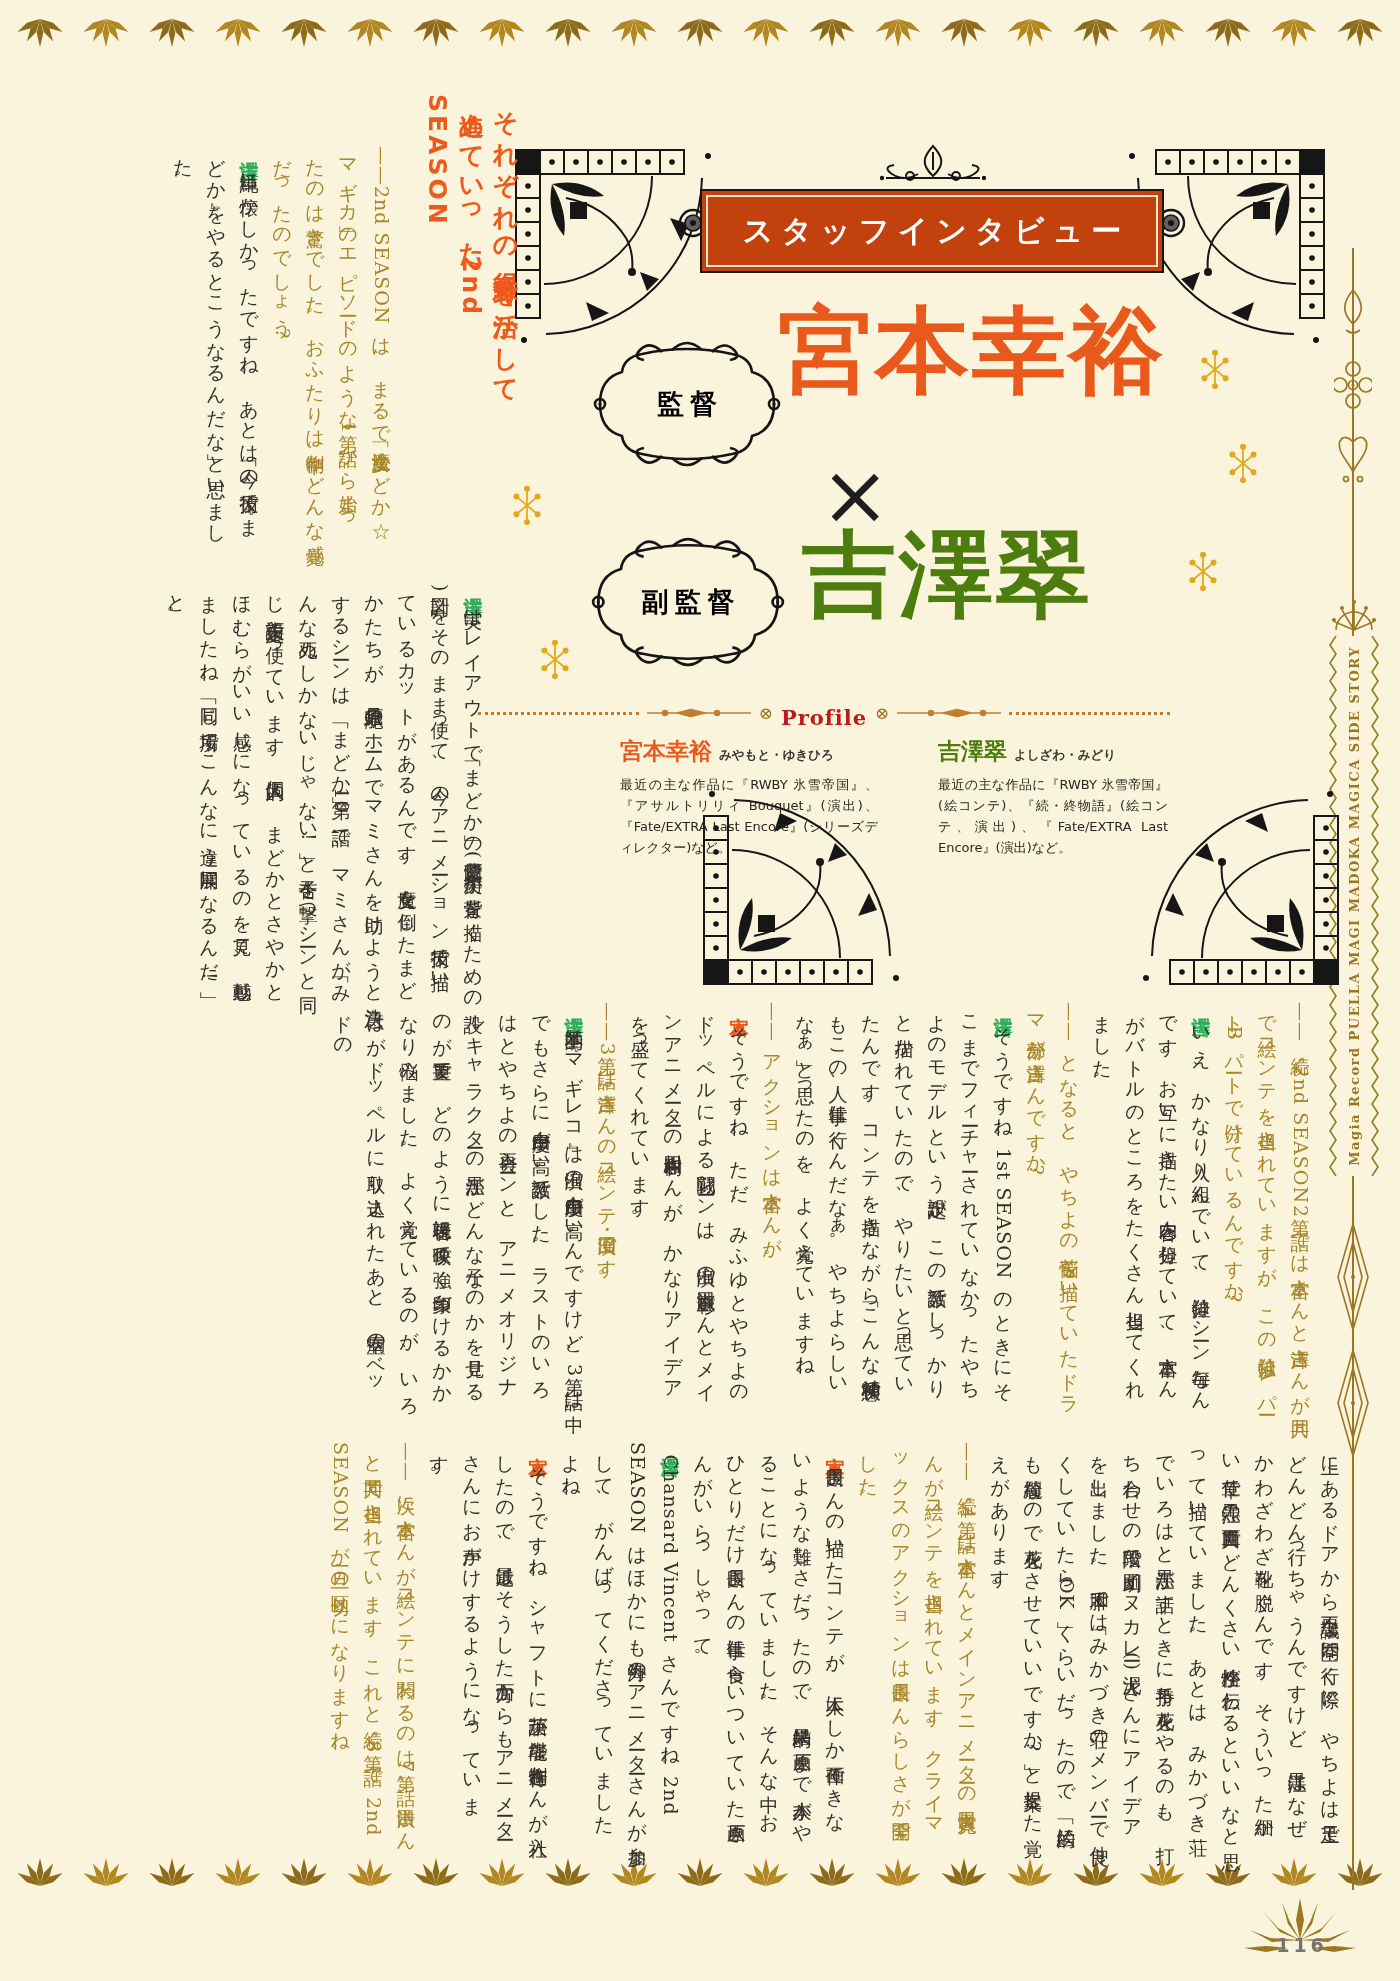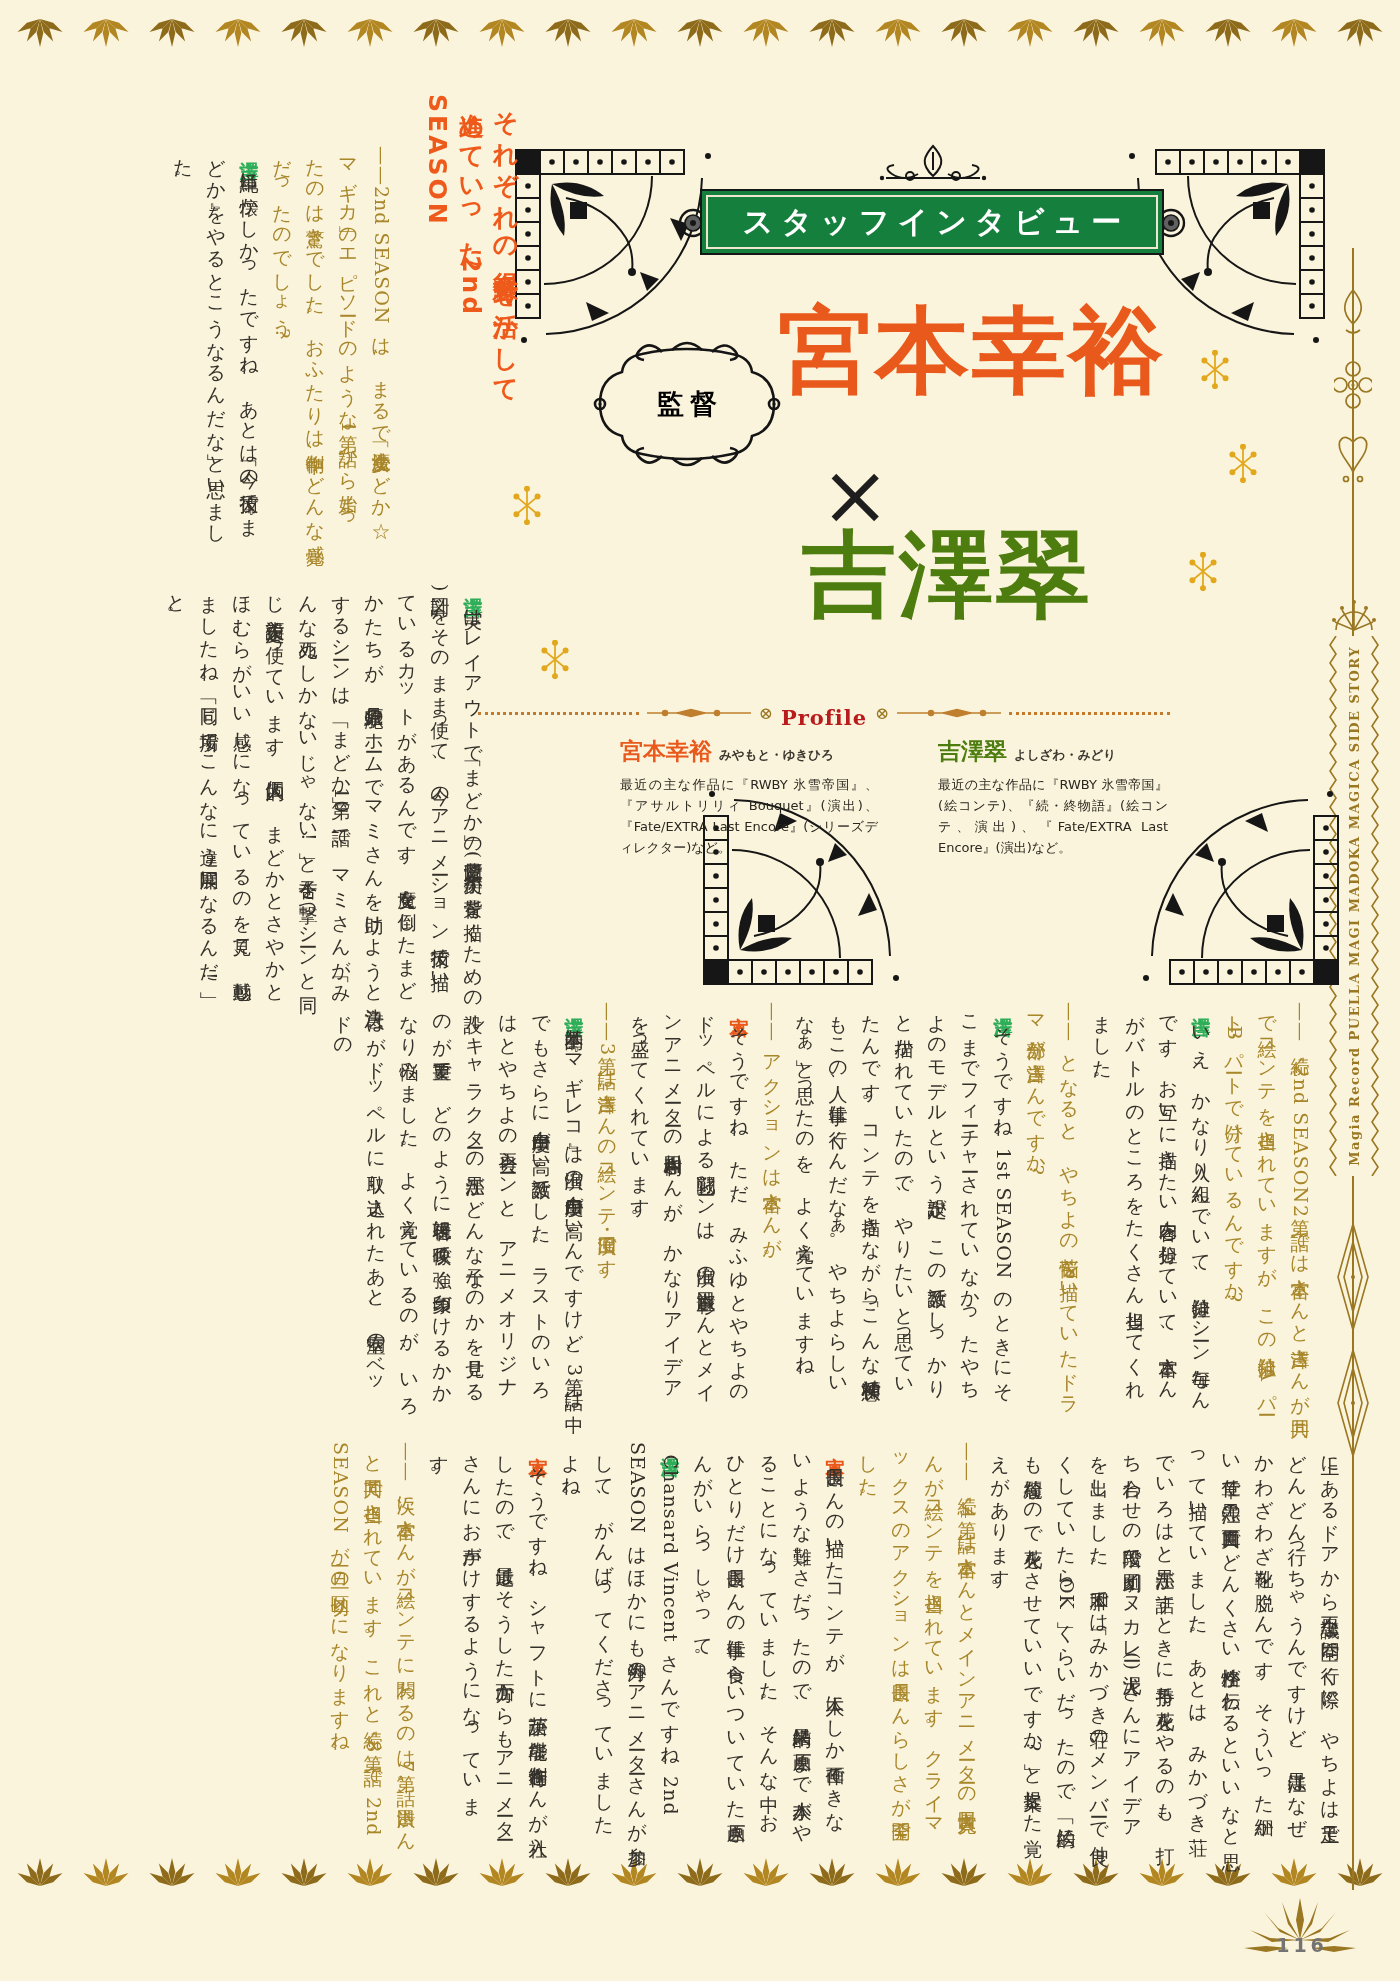--- a/index.html
+++ b/index.html
@@ -22,21 +22,21 @@
   .side-banner svg.zig.l{left:0;}
   .side-banner svg.zig.r{right:0;transform:scaleX(-1);}
   .side-caption{writing-mode:vertical-rl;transform:rotate(180deg);white-space:nowrap;
                 font:bold 13px "DejaVu Serif",serif;color:#9a7722;letter-spacing:1.5px;}
   .side-crest{position:absolute;left:1330px;top:594px;width:48px;height:40px;}
   .edge-diamond{position:absolute;left:1336px;width:34px;height:110px;}
   
   .corner{position:absolute;width:200px;height:200px;}
   .corner svg{width:100%;height:100%;}
   .c-tr{transform:scaleX(-1);} .c-bl{transform:scaleY(-1);} .c-br{transform:scale(-1,-1);}
-  .title-banner{position:absolute;left:700px;top:189px;width:464px;height:66px;background:#15803d;
+  .title-banner{position:absolute;left:700px;top:189px;width:464px;height:84px;background:#c2410c;
                 border:2px solid #161616;box-sizing:border-box;}
   .banner-inner{position:absolute;inset:4px;border:2px solid #efe7cf;display:flex;
                 align-items:center;justify-content:center;}
   .banner-text{color:#ffffff;font:600 30px "DejaVu Serif",serif;letter-spacing:8px;text-indent:8px;}
   .banner-crest{position:absolute;left:858px;top:140px;width:150px;height:48px;}
   .banner-knob{position:absolute;width:34px;height:34px;}
   .role-frame{position:absolute;}
   .role-frame svg{position:absolute;inset:0;width:100%;height:100%;}
   .role-label{position:absolute;inset:0;display:flex;align-items:center;justify-content:center;
               font:bold 27px "DejaVu Serif",serif;letter-spacing:6px;text-indent:6px;color:#000000;}
@@ -817,20 +817,40 @@
             <circle cx="182" cy="64" r="5"></circle>
     </g>
     <circle cx="8" cy="64" r="1.6" fill="#151515"></circle>
           <circle cx="182" cy="64" r="1.6" fill="#151515"></circle>
   </svg>
       </span>
     <div class="role-label">監督</div>
   </div>
   <div class="big-name orange" style="left:778px;top:288px">宮本幸裕</div>
   <div class="x-mark">×</div>
+  <div class="role-frame" style="left:588px;top:536px;width:200px;height:132px">
+    <span style="position:absolute;inset:0">
+        <svg viewBox="0 0 190 128">
+    <g stroke="#151515" stroke-width="2.6" fill="none">
+      <path d="M50,14 Q95,4 140,14 Q158,17 160,32 Q182,38 182,64 Q182,90 160,96 Q158,111 140,114 Q95,124 50,114 Q32,111 30,96 Q8,90 8,64 Q8,38 30,32 Q32,17 50,14 Z"></path>
+      <path d="M70,12 q-12,-12 -22,-2 q-8,8 4,10"></path>
+      <path d="M120,12 q12,-12 22,-2 q8,8 -4,10"></path>
+      <path d="M80,10 q15,-14 30,0"></path>
+      <path d="M70,116 q-12,12 -22,2 q-8,-8 4,-10"></path>
+      <path d="M120,116 q12,12 22,2 q8,-8 -4,-10"></path>
+      <path d="M80,118 q15,14 30,0"></path>
+      <circle cx="8" cy="64" r="5"></circle>
+            <circle cx="182" cy="64" r="5"></circle>
+    </g>
+    <circle cx="8" cy="64" r="1.6" fill="#151515"></circle>
+          <circle cx="182" cy="64" r="1.6" fill="#151515"></circle>
+  </svg>
+      </span>
+    <div class="role-label">副監督</div>
+  </div>
   <div class="big-name green" style="left:802px;top:512px">吉澤翠</div>
 
   <div class="headline">
     <div>それぞれの得意分野を活かして</div>
     <div>進めていった2nd SEASON</div>
   </div>
 
   <div class="profile-divider">
     <div class="dotline"></div>
     <svg class="orn-dash" viewBox="0 0 104 14">

